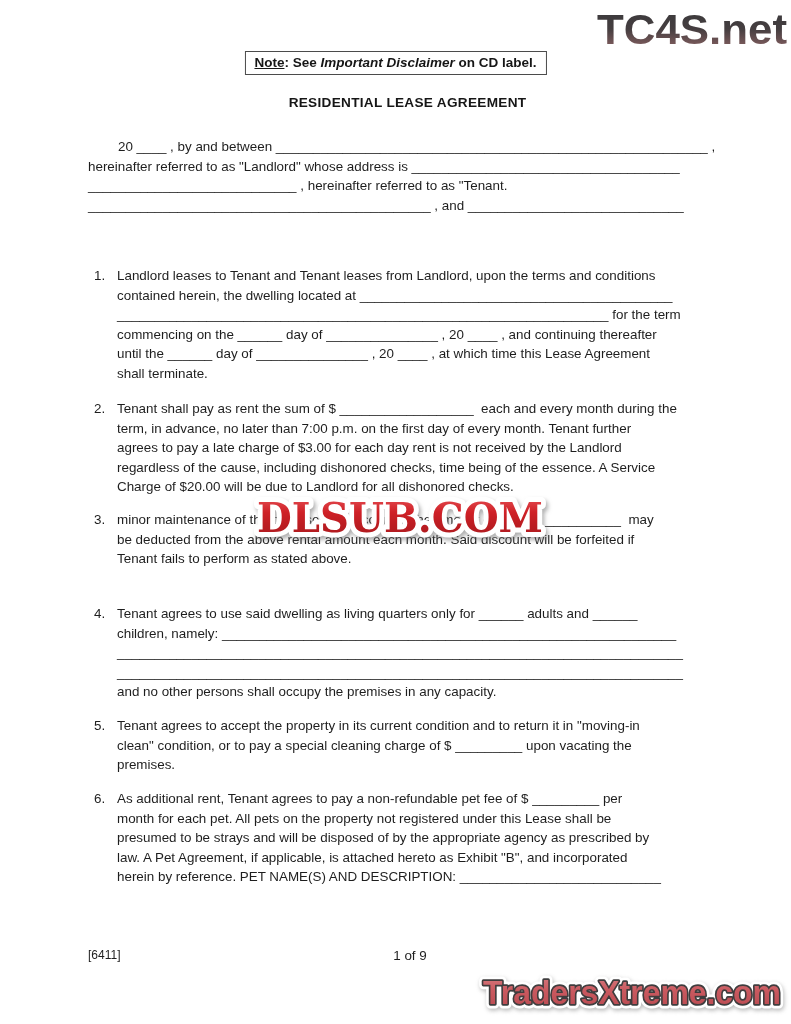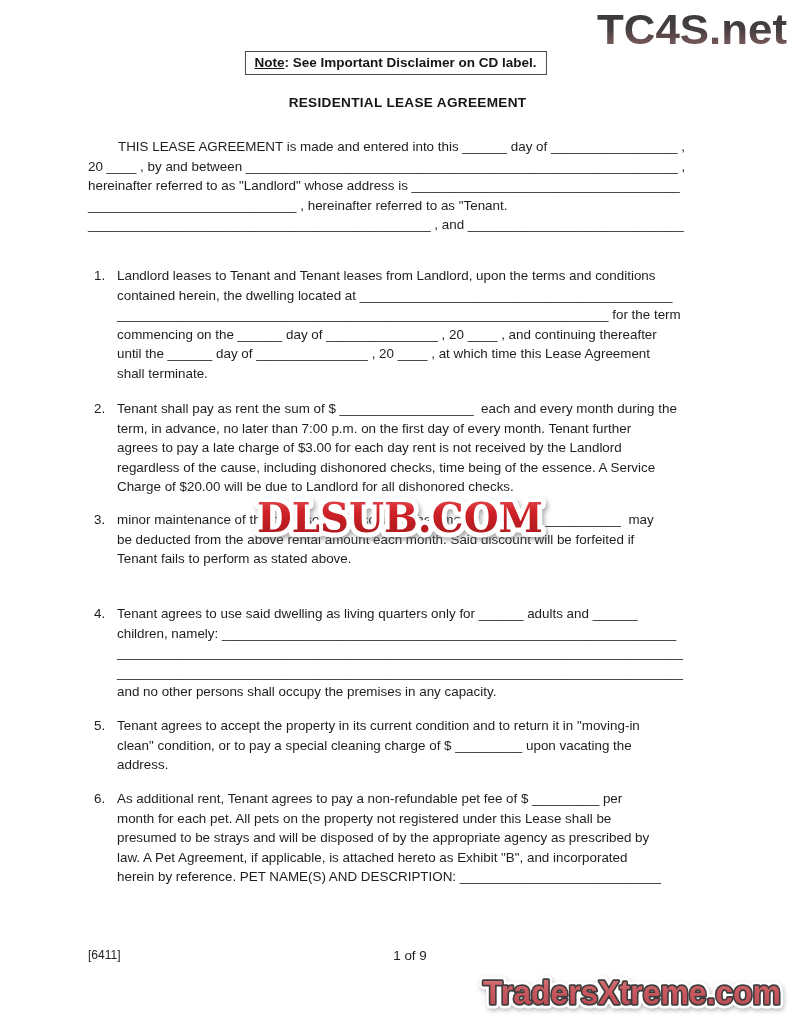--- a/index.html
+++ b/index.html
@@ -12,21 +12,21 @@
     font-family:"Liberation Sans",sans-serif;
   }
   
   .tc4s-wrap{position:absolute;top:2px;left:594px;width:197px;height:52px;}
   .notebox{
     position:absolute;top:51px;left:50%;transform:translateX(-50%);
     border:1px solid #4b4b4b;padding:3px 9px 4px 9px;
     font-size:13.5px;font-weight:bold;color:#161616;white-space:nowrap;background:#fff;
   }
   .notebox .u{text-decoration:underline;}
-  .notebox .i{}
+  .notebox .i{font-style:italic;}
   .doc-title{
     position:absolute;top:95px;left:0;width:791px;text-align:center;
     font-size:13.6px;font-weight:bold;letter-spacing:.3px;color:#161616;padding-left:12px;
   }
   
   .intro{position:absolute;left:88px;top:137px;}
   .intro .line:first-child{text-indent:30px;}
   
   .item{position:absolute;left:88px;}
   .item .num{
@@ -58,21 +58,20 @@
   </svg>
 </div>
 
 <div class="notebox">
   <span class="u">Note</span><span>: See </span><span class="i">Important Disclaimer</span><span> on CD label.</span>
 </div>
 
 <div class="doc-title">RESIDENTIAL LEASE AGREEMENT</div>
 
 <div class="intro">
-  <div class="line">THIS LEASE AGREEMENT is made and entered into this ______ day of _________________ ,</div>
   <div class="line">20 ____ , by and between __________________________________________________________ ,</div>
   <div class="line">hereinafter referred to as "Landlord" whose address is ____________________________________</div>
   <div class="line">____________________________ , hereinafter referred to as "Tenant.</div>
   <div class="line">______________________________________________ , and _____________________________</div>
 </div>
 
 <div class="item" style="top:266px">
   <span class="num">1.</span>
   <div class="lines">
     <div class="line">Landlord leases to Tenant and Tenant leases from Landlord, upon the terms and conditions</div>
@@ -113,21 +112,21 @@
     <div class="line">____________________________________________________________________________</div>
     <div class="line">and no other persons shall occupy the premises in any capacity.</div>
   </div>
 </div>
 
 <div class="item" style="top:716px">
   <span class="num">5.</span>
   <div class="lines">
     <div class="line">Tenant agrees to accept the property in its current condition and to return it in "moving-in</div>
     <div class="line">clean" condition, or to pay a special cleaning charge of $ _________ upon vacating the</div>
-    <div class="line">address.</div>
+    <div class="line">premises.</div>
   </div>
 </div>
 
 <div class="item" style="top:789px">
   <span class="num">6.</span>
   <div class="lines">
     <div class="line">As additional rent, Tenant agrees to pay a non-refundable pet fee of $ _________ per</div>
     <div class="line">month for each pet. All pets on the property not registered under this Lease shall be</div>
     <div class="line">presumed to be strays and will be disposed of by the appropriate agency as prescribed by</div>
     <div class="line">law. A Pet Agreement, if applicable, is attached hereto as Exhibit "B", and incorporated</div>

